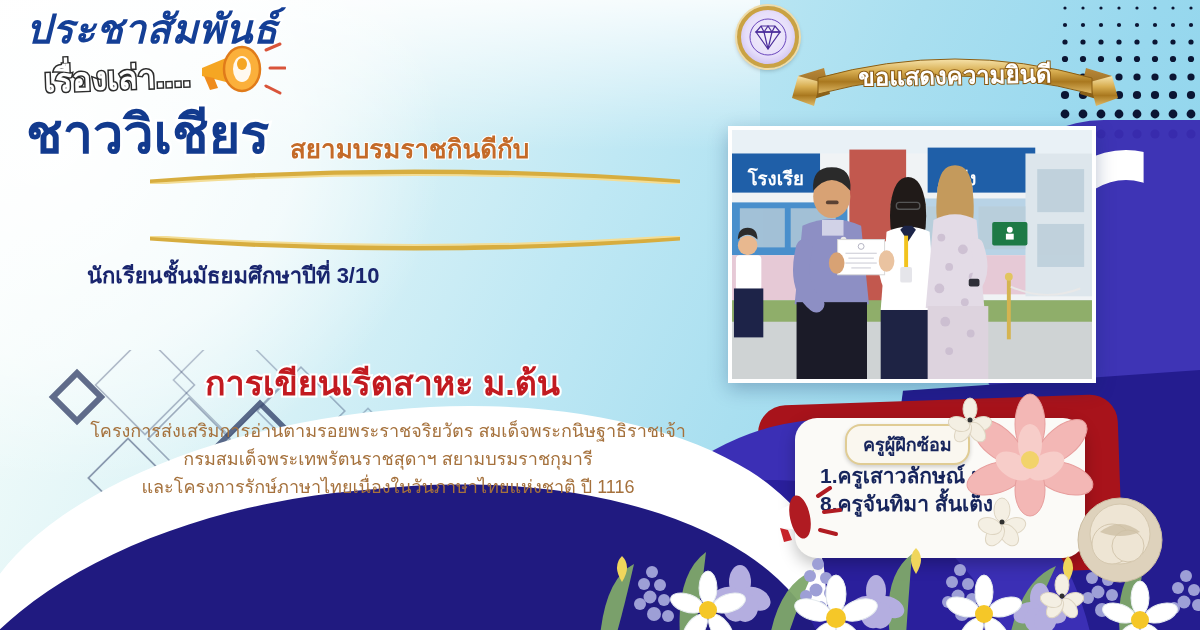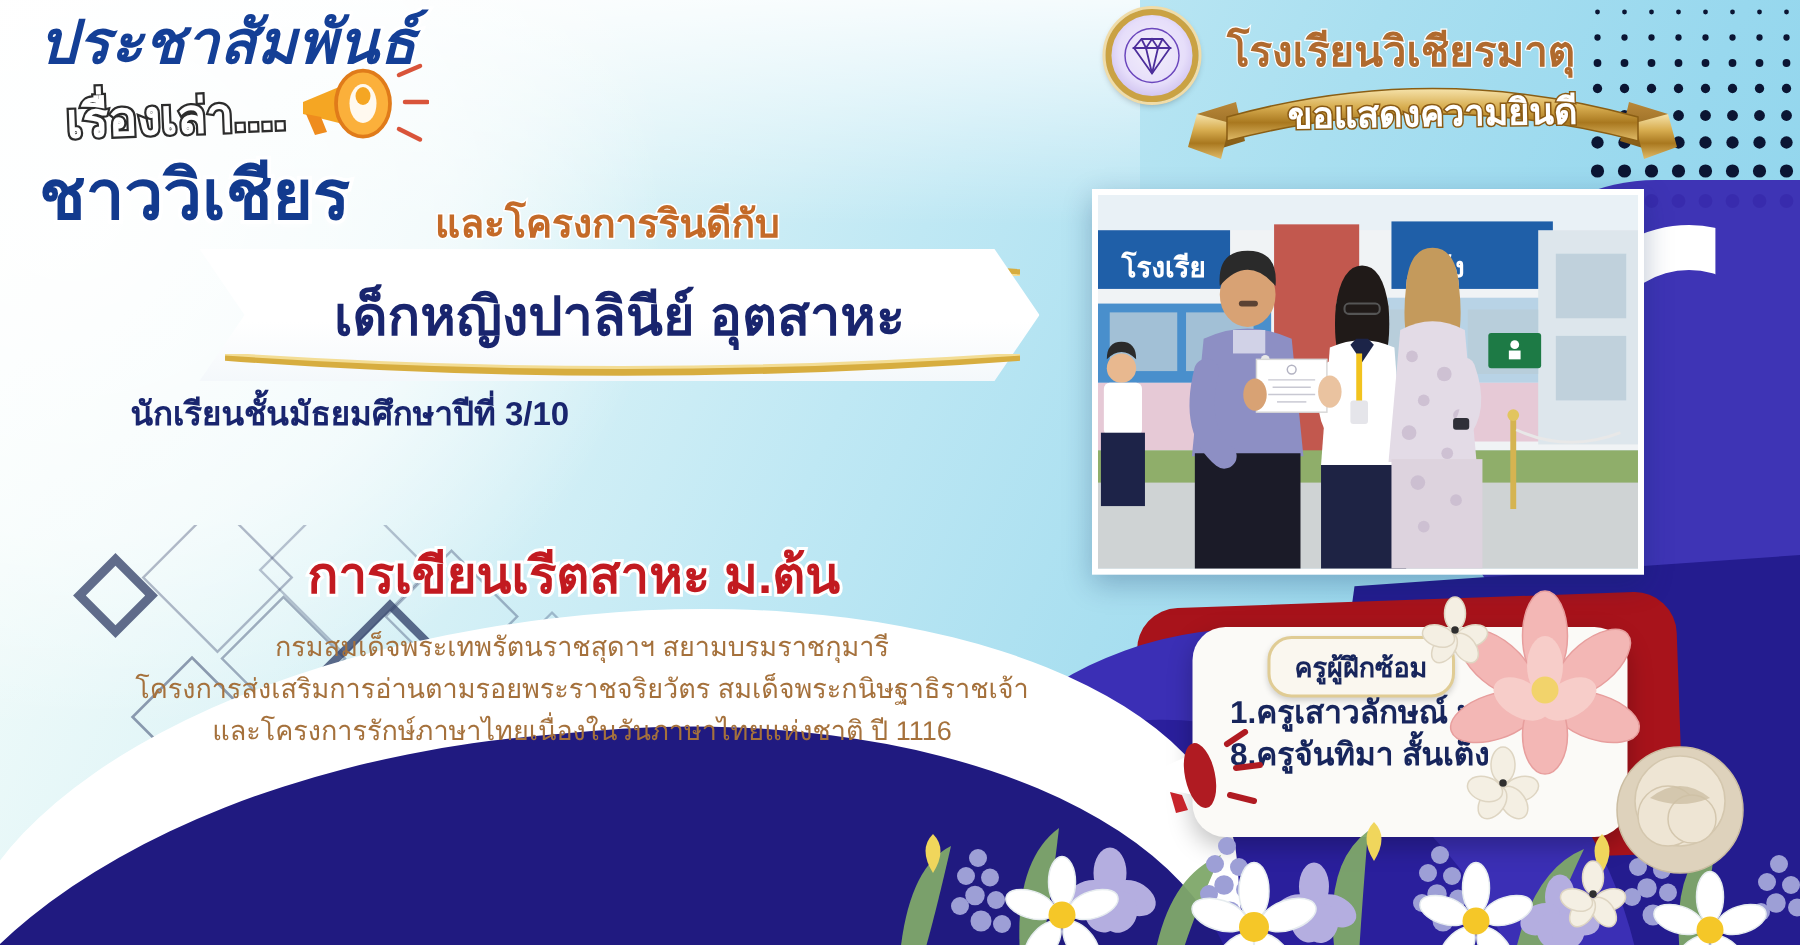--- a/index.html
+++ b/index.html
@@ -73,21 +73,21 @@
     -webkit-text-stroke:4px #ffffff;paint-order:stroke fill;
     text-shadow:0 3px 4px rgba(255,255,255,.9);
     font-style:italic;
   }
   .t-ruengla{
     margin-top:2px;margin-left:18px;font-size:32px;font-weight:bold;color:#ffffff;
     -webkit-text-stroke:3px #2c2c2c;paint-order:stroke fill;
     transform:rotate(-2.2deg);display:inline-block;
   }
   .t-chao{
-    margin-top:4px;font-size:46px;font-weight:bold;color:#123a8e;line-height:1;
+    margin-top:4px;font-size:54px;font-weight:bold;color:#123a8e;line-height:1;
     -webkit-text-stroke:5px #ffffff;paint-order:stroke fill;
     text-shadow:0 4px 6px rgba(255,255,255,.85);
   }
   .t-congrat-with{
     position:absolute;left:290px;top:128px;font-size:26px;font-weight:bold;color:#c46a28;
     -webkit-text-stroke:2px #ffffff;paint-order:stroke fill;
   }
   .megaphone-orange{position:absolute;left:196px;top:38px;width:90px;height:62px;}
 
   
@@ -285,56 +285,52 @@
     <ellipse cx="46" cy="31" rx="18" ry="22" fill="#fbb03b" stroke="#e07b1a" stroke-width="2.5"></ellipse>
     <ellipse cx="46" cy="31" rx="9" ry="13" fill="#ffffff" opacity=".92"></ellipse>
     <ellipse cx="46" cy="26" rx="5" ry="6" fill="#f5a623"></ellipse>
     <g stroke="#d9543a" stroke-width="3" stroke-linecap="round">
       <line x1="70" y1="12" x2="84" y2="6"></line>
       <line x1="74" y1="30" x2="89" y2="30"></line>
       <line x1="70" y1="48" x2="84" y2="55"></line>
     </g>
   </svg>
 
-  <div class="t-congrat-with">และโครงการรินดีกับ</div>
+  <div class="t-congrat-with">สยามบรมราชกินดีกับ</div>
 
   <svg class="ribbon-gold-top" viewBox="0 0 530 16" preserveAspectRatio="none">
     <path d="M0 14 Q265 -6 530 14" fill="none" stroke="#d7ad3f" stroke-width="5"></path>
     <path d="M0 16 Q265 -2 530 16" fill="none" stroke="#f3dd95" stroke-width="2"></path>
   </svg>
-  <div class="ribbon">
-    <span class="ribbon-name">เด็กหญิงปาลินีย์ อุตสาหะ</span>
-  </div>
   <svg class="ribbon-gold-bot" viewBox="0 0 530 16" preserveAspectRatio="none">
     <path d="M0 2 Q265 22 530 2" fill="none" stroke="#d7ad3f" stroke-width="5"></path>
     <path d="M0 0 Q265 18 530 0" fill="none" stroke="#f3dd95" stroke-width="2"></path>
   </svg>
 
   <div class="t-class">นักเรียนชั้นมัธยมศึกษาปีที่ 3/10</div>
   <div class="t-category">การเขียนเรีตสาหะ ม.ต้น</div>
 
   <div class="proj">
+    <div>โครงการส่งเสริมการอ่านตามรอยพระราชจริยวัตร สมเด็จพระกนิษฐาธิราชเจ้า</div>
     <div>กรมสมเด็จพระเทพรัตนราชสุดาฯ สยามบรมราชกุมารี</div>
-    <div>โครงการส่งเสริมการอ่านตามรอยพระราชจริยวัตร สมเด็จพระกนิษฐาธิราชเจ้า</div>
     <div>และโครงการรักษ์ภาษาไทยเนื่องในวันภาษาไทยแห่งชาติ ปี 1116</div>
   </div>
 
   <div class="logo">
     <svg width="40" height="40" viewBox="0 0 40 40">
       <g fill="none" stroke="#4c2e9b" stroke-width="1.2">
         <path d="M8 15 L20 32 L32 15 Z"></path>
         <path d="M8 15 L13 9 L27 9 L32 15 Z"></path>
         <path d="M13 9 L16 15 L20 9 L24 15 L27 9"></path>
         <path d="M8 15 L32 15"></path>
         <path d="M16 15 L20 32 L24 15"></path>
       </g>
       <circle cx="20" cy="20" r="18" fill="none" stroke="#6b47bd" stroke-width="1"></circle>
     </svg>
   </div>
-  <div class="school-name">โรงเรียนวิเชียรมาตุ</div>
 
   <svg class="gold-ribbon" viewBox="0 0 330 62">
     <defs>
       <linearGradient id="gold" x1="0" y1="0" x2="0" y2="1">
         <stop offset="0%" stop-color="#f6e3ab"></stop>
         <stop offset="35%" stop-color="#d8ae51"></stop>
         <stop offset="65%" stop-color="#a9781f"></stop>
         <stop offset="100%" stop-color="#e0bb68"></stop>
       </linearGradient>
       <linearGradient id="goldDark" x1="0" y1="0" x2="0" y2="1">

